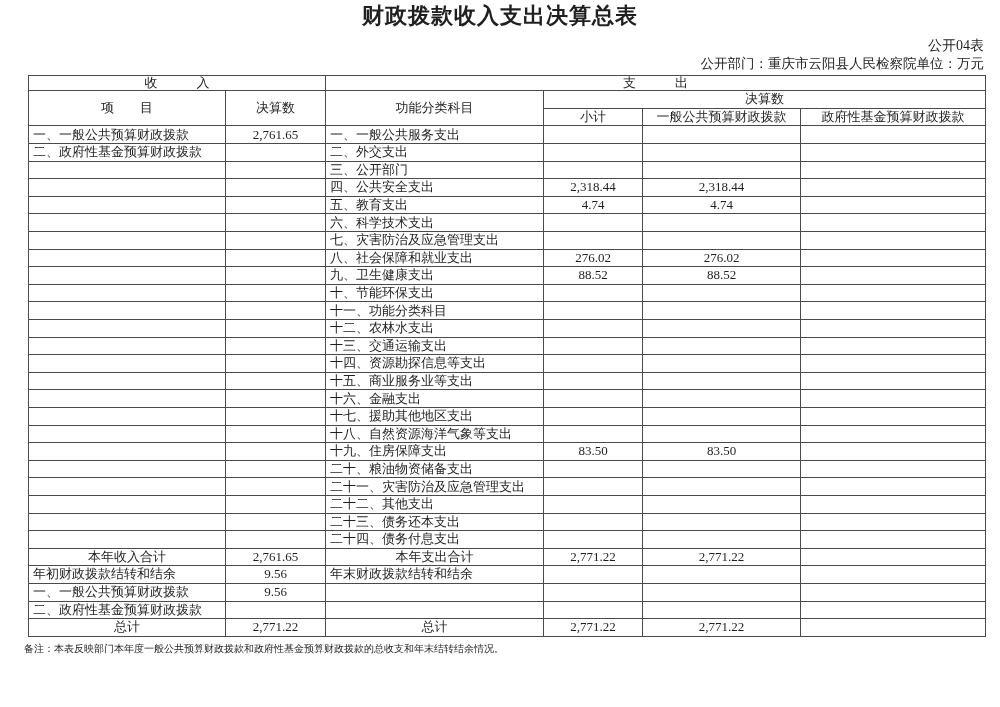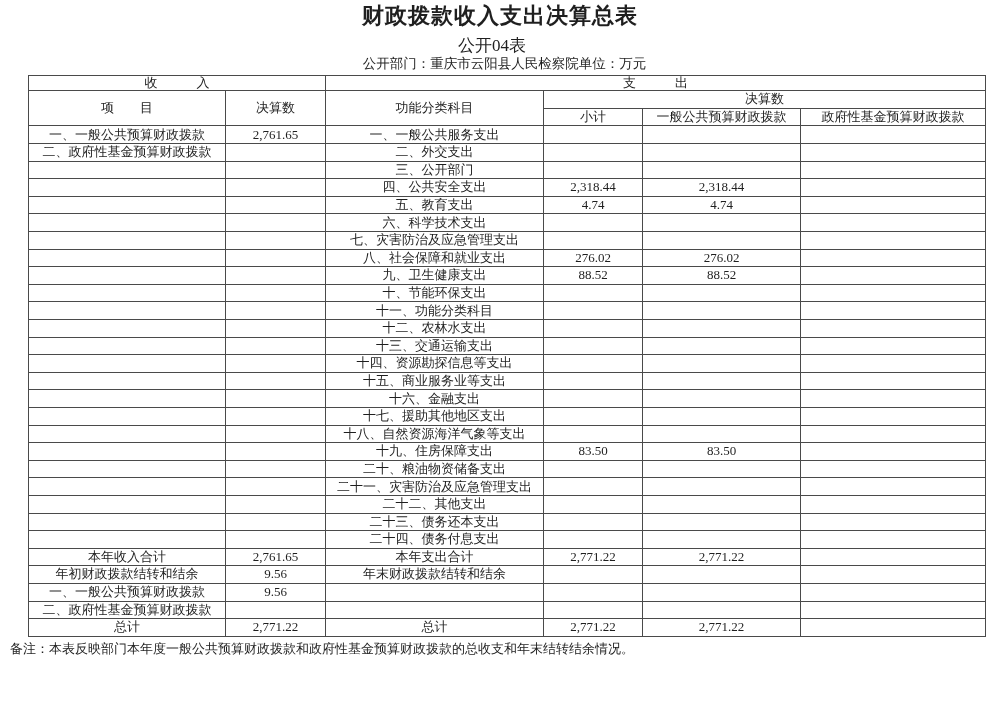--- a/index.html
+++ b/index.html
@@ -13,28 +13,28 @@
   }
   .page { width:1000px; height:707px; }
   .doc-title {
     text-align:center;
     font-size:22px;
     font-weight:bold;
     padding-top:1px;
     letter-spacing:1px;
   }
   .code-line {
-    text-align:center;
+    text-align:right;
     padding:7px 16px 0 0;
-    font-size:17px;
+    font-size:14px;
     line-height:16px;
   }
   .meta-line {
     display:flex;
-    justify-content:center;
+    justify-content:flex-end;
     padding:1px 16px 3px 25px;
     font-size:13.5px;
     line-height:17px;
   }
   table.fiscal {
     border-collapse:collapse;
     table-layout:fixed;
     margin-left:28px;
     width:957px;
   }
@@ -44,25 +44,25 @@
     font-weight:normal;
     padding:0 4px;
     height:17.6px;
     line-height:1.1;
     overflow:hidden;
     white-space:nowrap;
     text-align:center;
     vertical-align:middle;
   }
   table.fiscal thead th.h-top { height:15px;margin-left:34px; }
-  table.fiscal td.l { text-align:center; }
+  table.fiscal td.l { text-align:left; }
   table.fiscal td.c { text-align:center; }
   .note-line {
-    font-size:13px;
-    padding:4px 0 0 10px;
+    font-size:10px;
+    padding:4px 0 0 24px;
     line-height:16px;
   }
 </style>
 </head>
 <body>
 
 <div class="page">
 
   <div class="doc-title">财政拨款收入支出决算总表</div>
 

